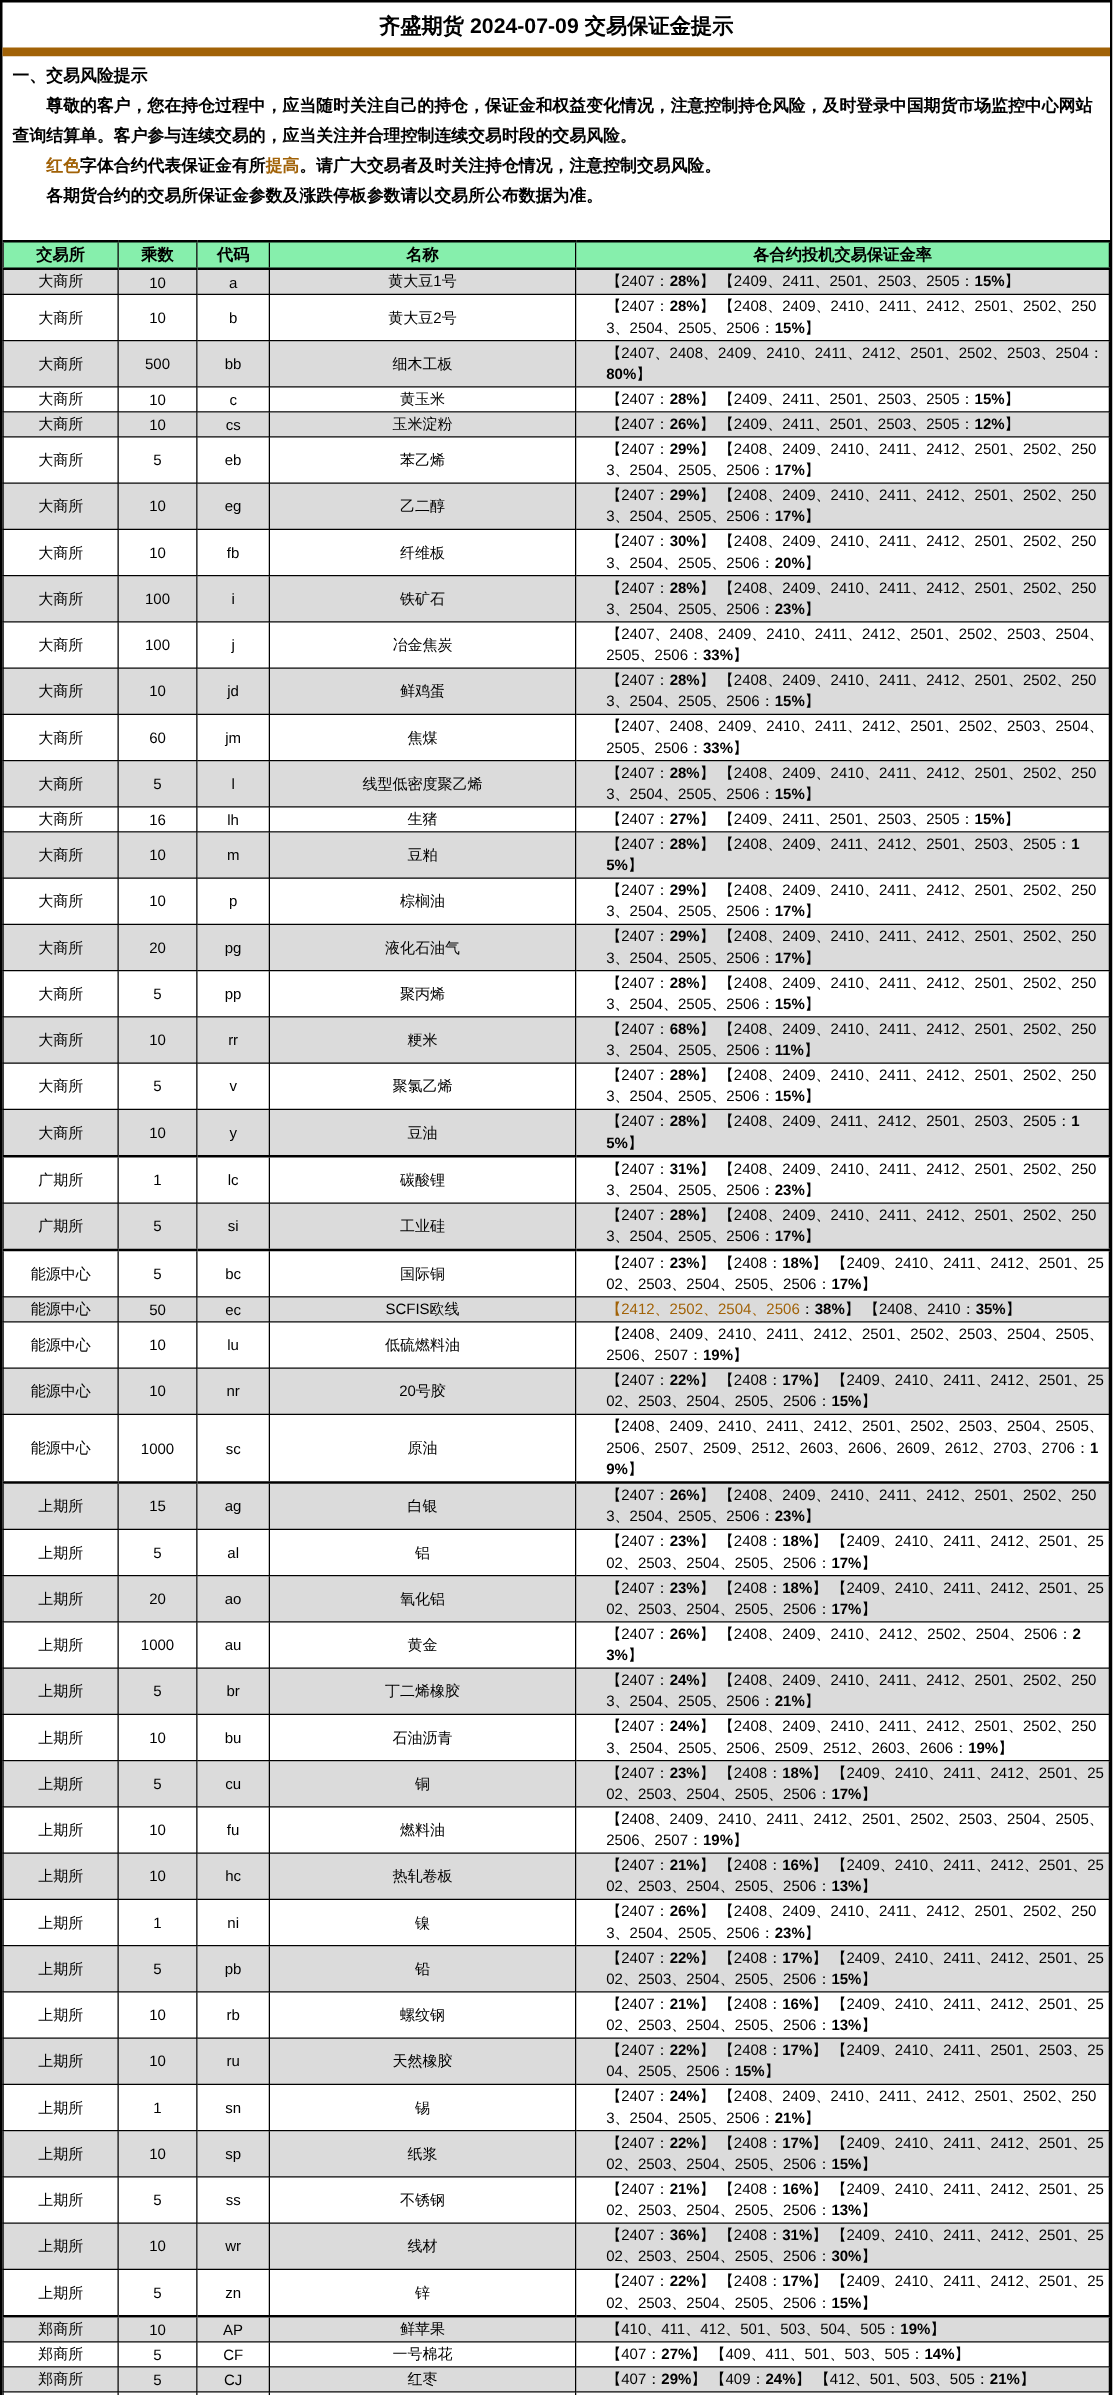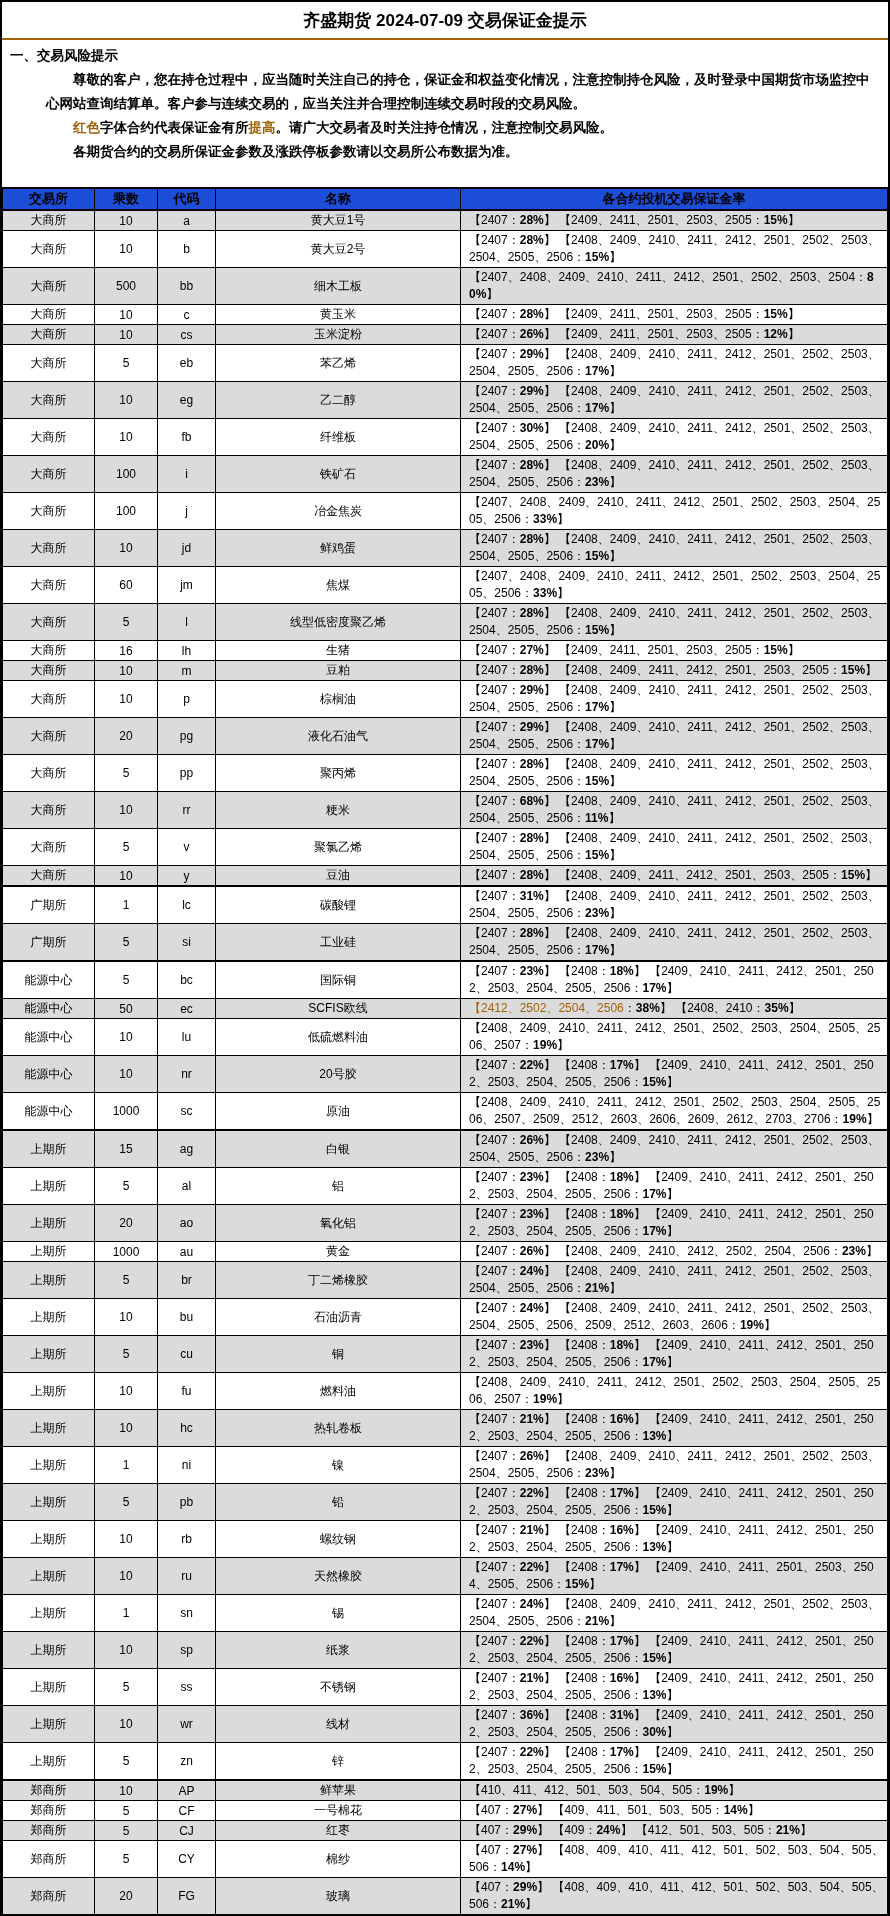--- a/index.html
+++ b/index.html
@@ -1,28 +1,28 @@
 <!DOCTYPE html>
 <html><head>
 <meta charset="utf-8">
 <style>
   * { box-sizing: border-box; }
   html,body { margin:0; padding:0; background:#fff; }
   body { width:890px; font-family:"Liberation Sans","DejaVu Sans",sans-serif; color:#000; }
   .page { width:890px; border-left:2px solid #000; border-right:2px solid #000; border-top:2px solid #000; border-bottom:5px solid #000; }
-  .title { text-align:center; font-size:17px; font-weight:bold; padding:7px 0 6px 0; border-bottom:2px solid #a16207; }
+  .title { text-align:center; font-size:17px; font-weight:bold; padding:7px 0 6px 0; border-bottom:7px solid #a16207; }
   .intro { font-weight:bold; font-size:13.5px; padding:4px 10px 23px 8px; line-height:24px; }
   .intro p { margin:0; }
-  .intro .indent { text-indent:2em;margin-left:36px; }
+  .intro .indent { text-indent:2em; }
   .red { color:#a16207; }
   table { border-collapse:collapse; width:100%; table-layout:fixed; font-size:12px; }
   table, th, td { border:1px solid #000; }
-  thead th { font-weight:bold; font-size:13px; height:21px; background:#1d4ed8; border-top:2px solid #000; border-bottom:2px solid #000; }
+  thead th { font-weight:bold; font-size:13px; height:21px; background:#86efac; border-top:2px solid #000; border-bottom:2px solid #000; }
   td { height:19px; padding:1px 2px; text-align:center; overflow:hidden; }
-  td.margin { text-align:left; padding-left:8px; word-break:break-all; }
+  td.margin { text-align:left; padding-left:24px; word-break:break-all; }
   tr.stripe td { background:#dbdbdb; }
   tr.group-start td { border-top:2.5px solid #000; }
   tbody tr:last-child td { border-bottom:2.5px solid #000; }
   td b { font-weight:bold; }
 </style>
 </head>
 <body>
 
 <div class="page">
 

